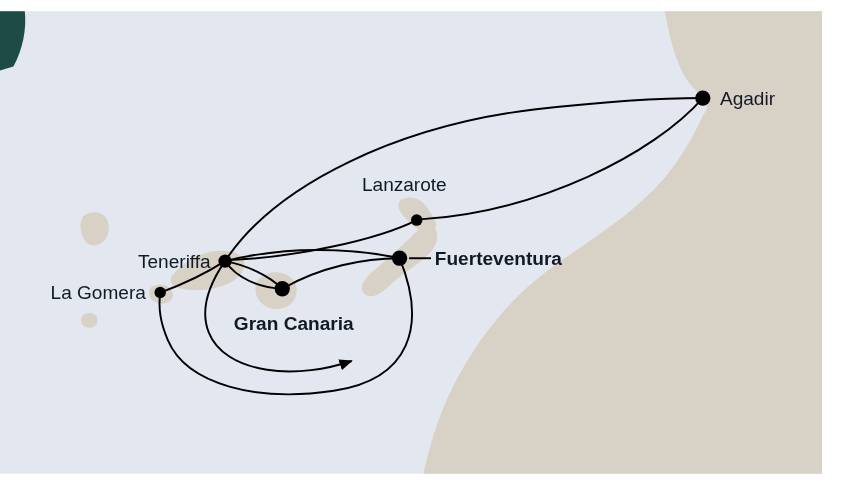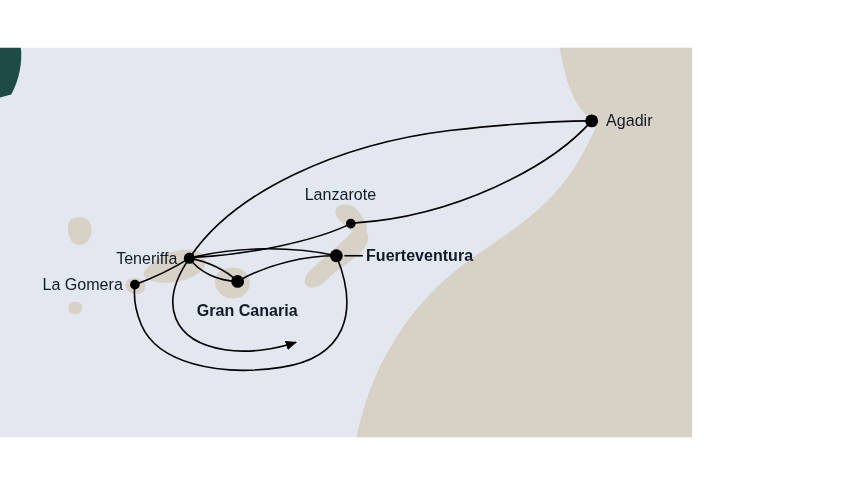--- a/index.html
+++ b/index.html
@@ -1,18 +1,18 @@
 <!DOCTYPE html>
 <html><head>
 <meta charset="utf-8">
 <style>
   html, body { margin: 0; padding: 0; background: #ffffff; }
   .map-wrap {
     position: relative;
-    width: 692px;
+    width: 822px;
     height: 485px;
     overflow: hidden;
     font-family: "Liberation Sans", sans-serif;
   }
   .map-wrap svg { display: block; width: 100%; height: 100%; }
   svg text {
     font-family: "Liberation Sans", "DejaVu Sans", sans-serif;
     font-size: 20px;
   }
   svg text.bold { font-weight: 700; }

